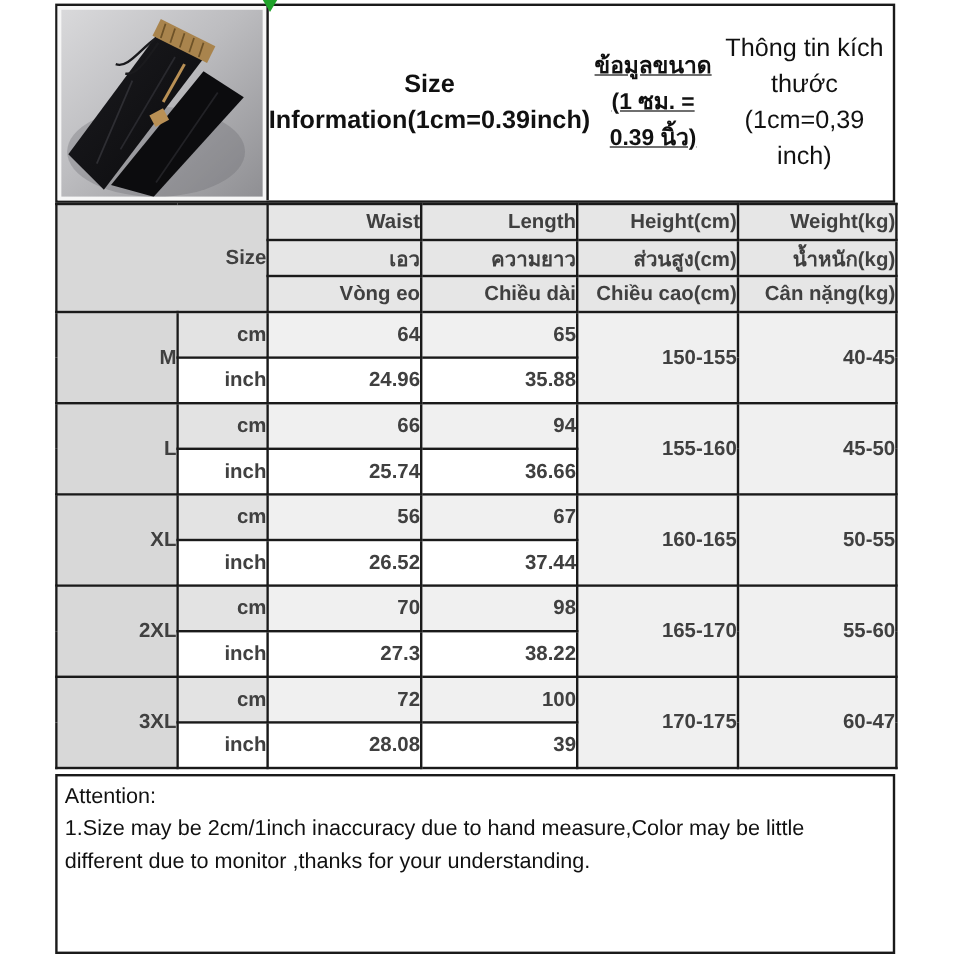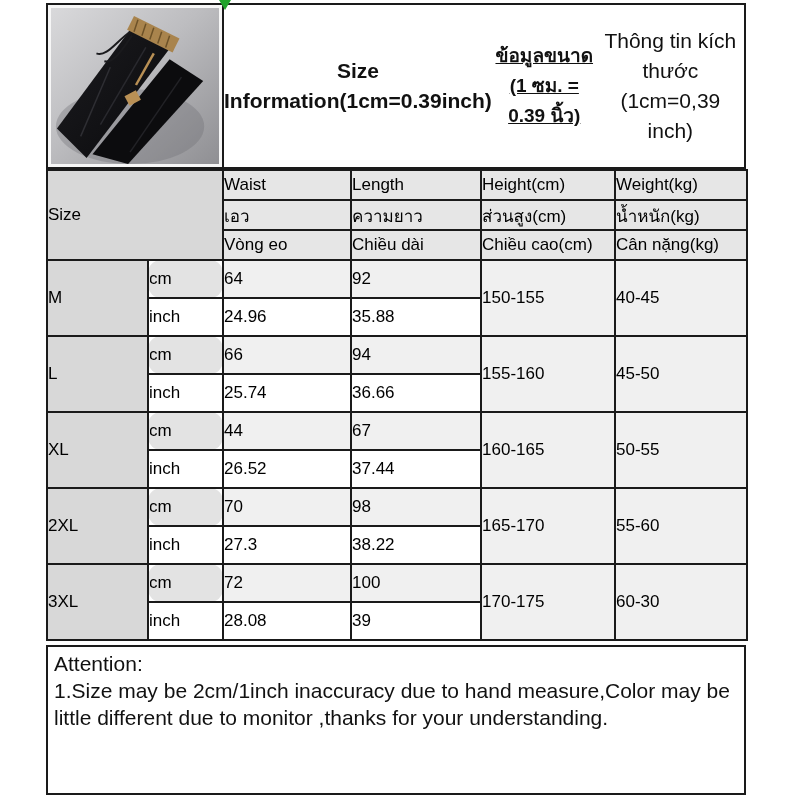--- a/index.html
+++ b/index.html
@@ -21,37 +21,37 @@
   .title-vi  { font-size:21px; font-weight:normal; line-height:30px; }
 
   .corner-triangle { position:absolute; left:219px; top:0; width:0; height:0;
                      border-top:10px solid #1fa32a;
                      border-left:6px solid transparent;
                      border-right:6px solid transparent; }
 
   
   table.size-table { position:absolute; left:46px; top:169px; width:700px;
                      border-collapse:collapse; table-layout:fixed; }
-  table.size-table td { border:2px solid #1a1a1a; text-align:left; vertical-align:middle;
-                        font-weight:normal; font-size:17px; color:#000000; padding:0; overflow:hidden; }
+  table.size-table td { border:2px solid #1a1a1a; text-align:right; vertical-align:middle;
+                        font-weight:bold; font-size:17px; color:#404040; padding:0; overflow:hidden; }
   tr.hdr  { height:30px; }
   tr.data { height:38px; }
   td.size-big  { background:#d8d8d8; font-size:35px; }
   td.hdr-cell  { background:#e6e6e6; }
   td.hdr-th    { font-size:16px;margin-left:12px; }
   td.size-cell { background:#d8d8d8; font-size:18px; }
-  tr.cm-row td.unit { background:#e3e3e3;border-radius:13px; }
+  tr.cm-row td.unit { background:#e3e3e3; }
   tr.cm-row td.val  { background:#f0f0f0;margin-top:35px; }
   tr.inch-row td    { background:#ffffff; }
   td.span-cell { background:#f0f0f0; }
 
   
   .attention { position:absolute; left:46px; top:645px; width:700px; height:150px;
                border:2px solid #1a1a1a; background:#ffffff; padding:3px 6px;
-               font-size:21px; line-height:27px; color:#111; }
+               font-size:18px; line-height:27px; color:#111; }
 </style>
 </head>
 <body>
 
 <div class="page">
 
   <div class="top-section">
     <div class="product-cell">
       <div class="photo-bg">
         <svg viewBox="0 0 170 158" preserveAspectRatio="none">
@@ -117,21 +117,21 @@
         <td class="hdr-cell">Vòng eo</td>
         <td class="hdr-cell">Chiều dài</td>
         <td class="hdr-cell">Chiều cao(cm)</td>
         <td class="hdr-cell">Cân nặng(kg)</td>
       </tr>
 
       <tr class="data cm-row">
         <td class="size-cell" rowspan="2">M</td>
         <td class="unit">cm</td>
         <td class="val">64</td>
-        <td class="val">92</td>
+        <td class="val">65</td>
         <td class="span-cell" rowspan="2">150-155</td>
         <td class="span-cell" rowspan="2">40-45</td>
       </tr>
       <tr class="data inch-row">
         <td class="unit">inch</td>
         <td>24.96</td>
         <td>35.88</td>
       </tr>
 
       <tr class="data cm-row">
@@ -144,21 +144,21 @@
       </tr>
       <tr class="data inch-row">
         <td class="unit">inch</td>
         <td>25.74</td>
         <td>36.66</td>
       </tr>
 
       <tr class="data cm-row">
         <td class="size-cell" rowspan="2">XL</td>
         <td class="unit">cm</td>
-        <td class="val">44</td>
+        <td class="val">56</td>
         <td class="val">67</td>
         <td class="span-cell" rowspan="2">160-165</td>
         <td class="span-cell" rowspan="2">50-55</td>
       </tr>
       <tr class="data inch-row">
         <td class="unit">inch</td>
         <td>26.52</td>
         <td>37.44</td>
       </tr>
 
@@ -175,21 +175,21 @@
         <td>27.3</td>
         <td>38.22</td>
       </tr>
 
       <tr class="data cm-row">
         <td class="size-cell" rowspan="2">3XL</td>
         <td class="unit">cm</td>
         <td class="val">72</td>
         <td class="val">100</td>
         <td class="span-cell" rowspan="2">170-175</td>
-        <td class="span-cell" rowspan="2">60-30</td>
+        <td class="span-cell" rowspan="2">60-47</td>
       </tr>
       <tr class="data inch-row">
         <td class="unit">inch</td>
         <td>28.08</td>
         <td>39</td>
       </tr>
     </tbody>
   </table>
 
   <div class="attention">

